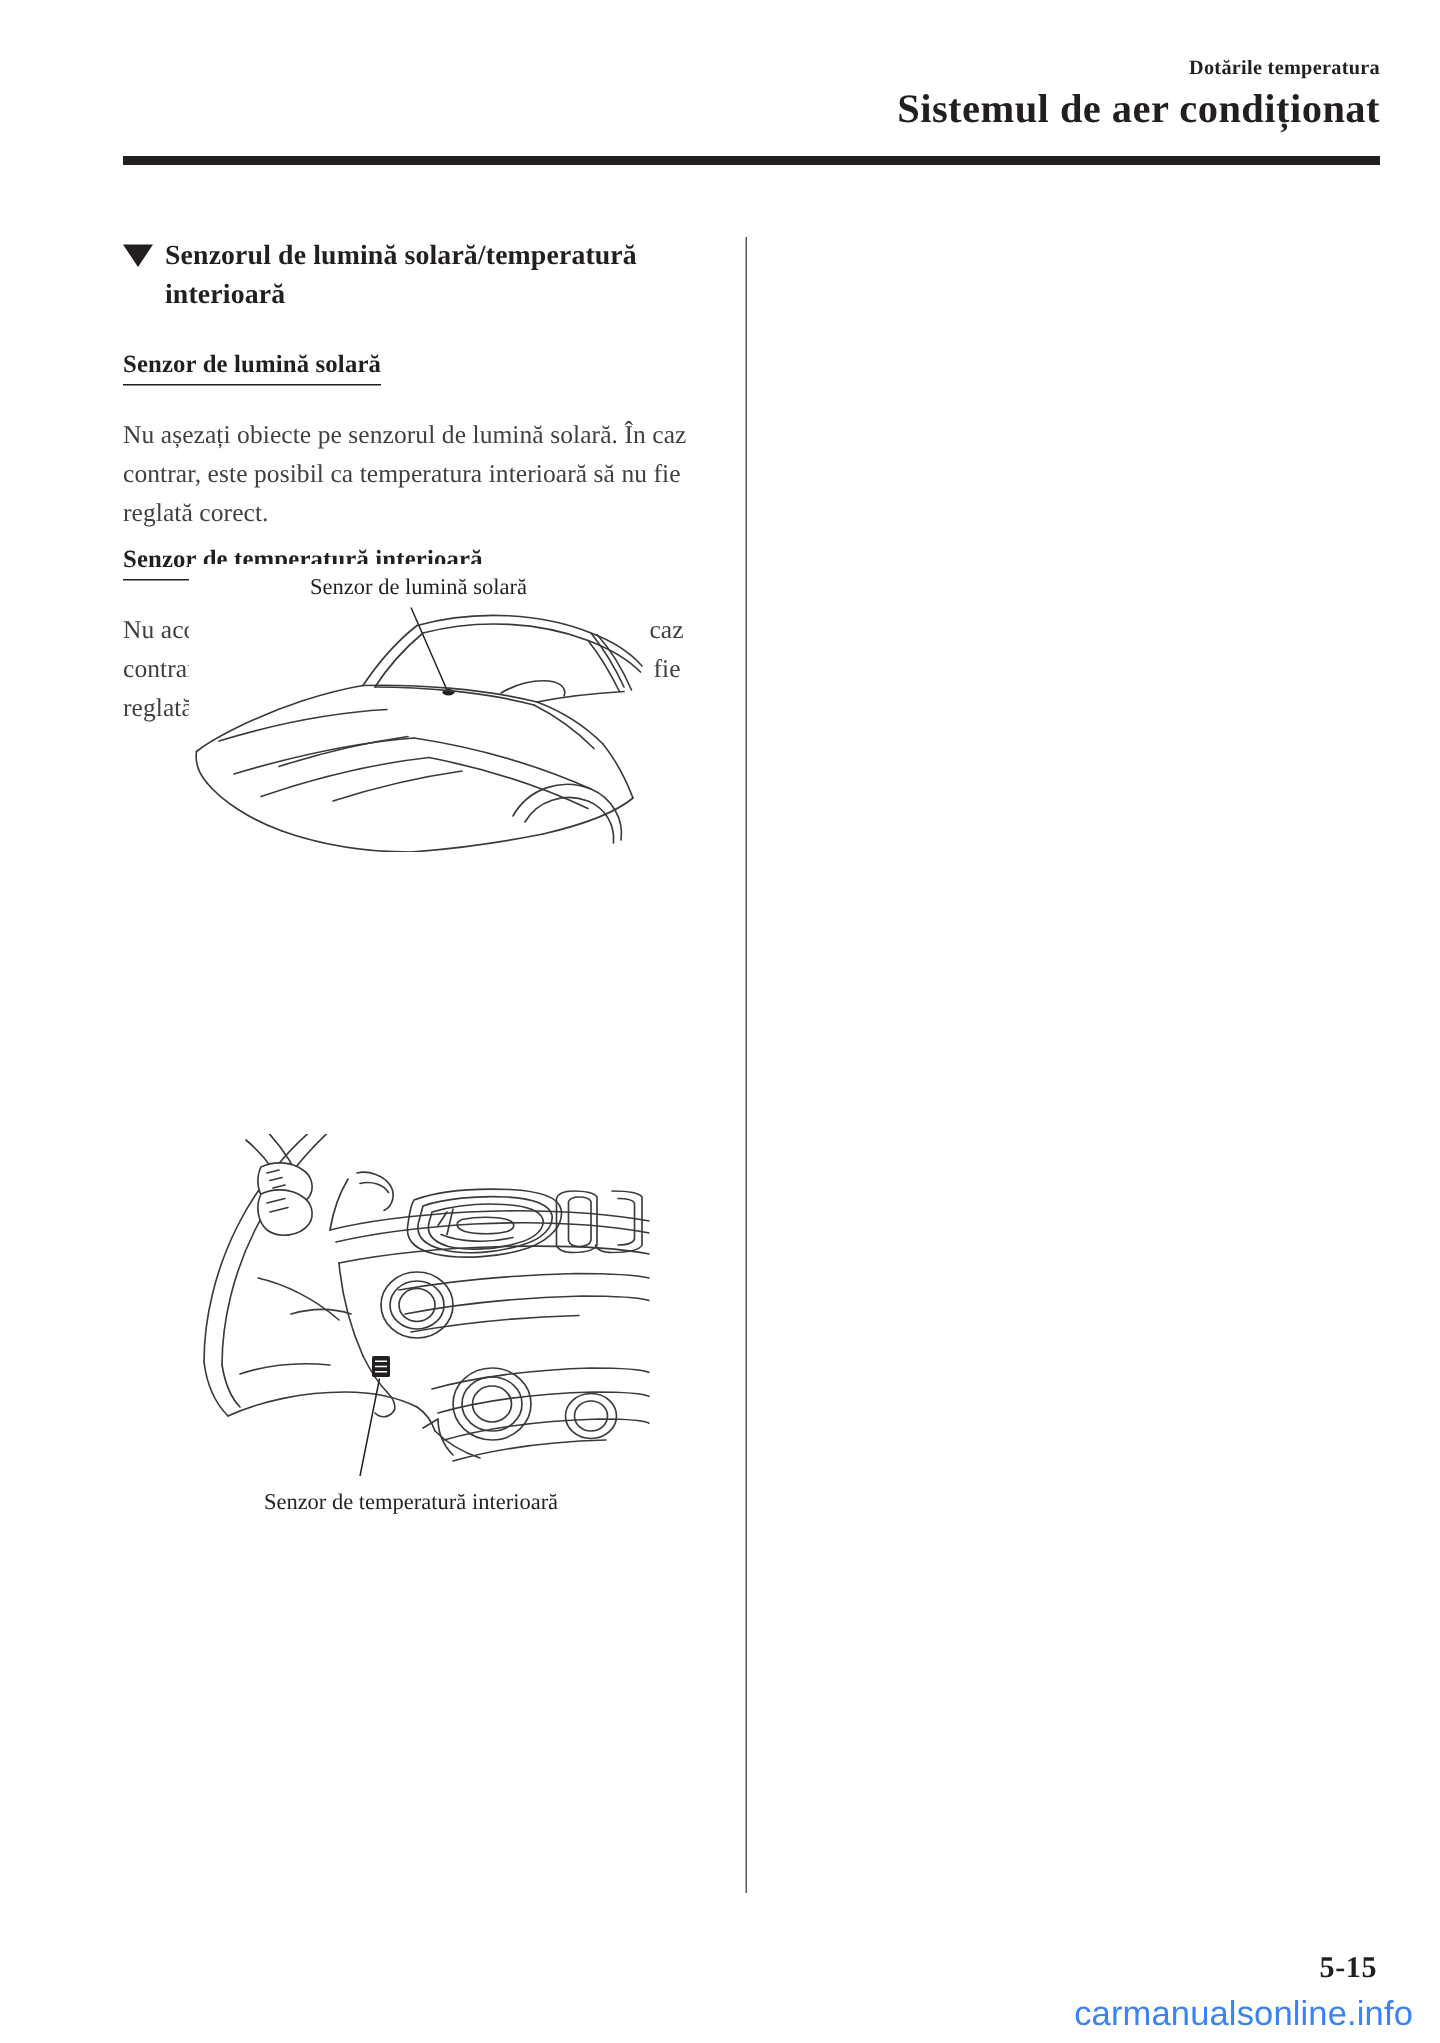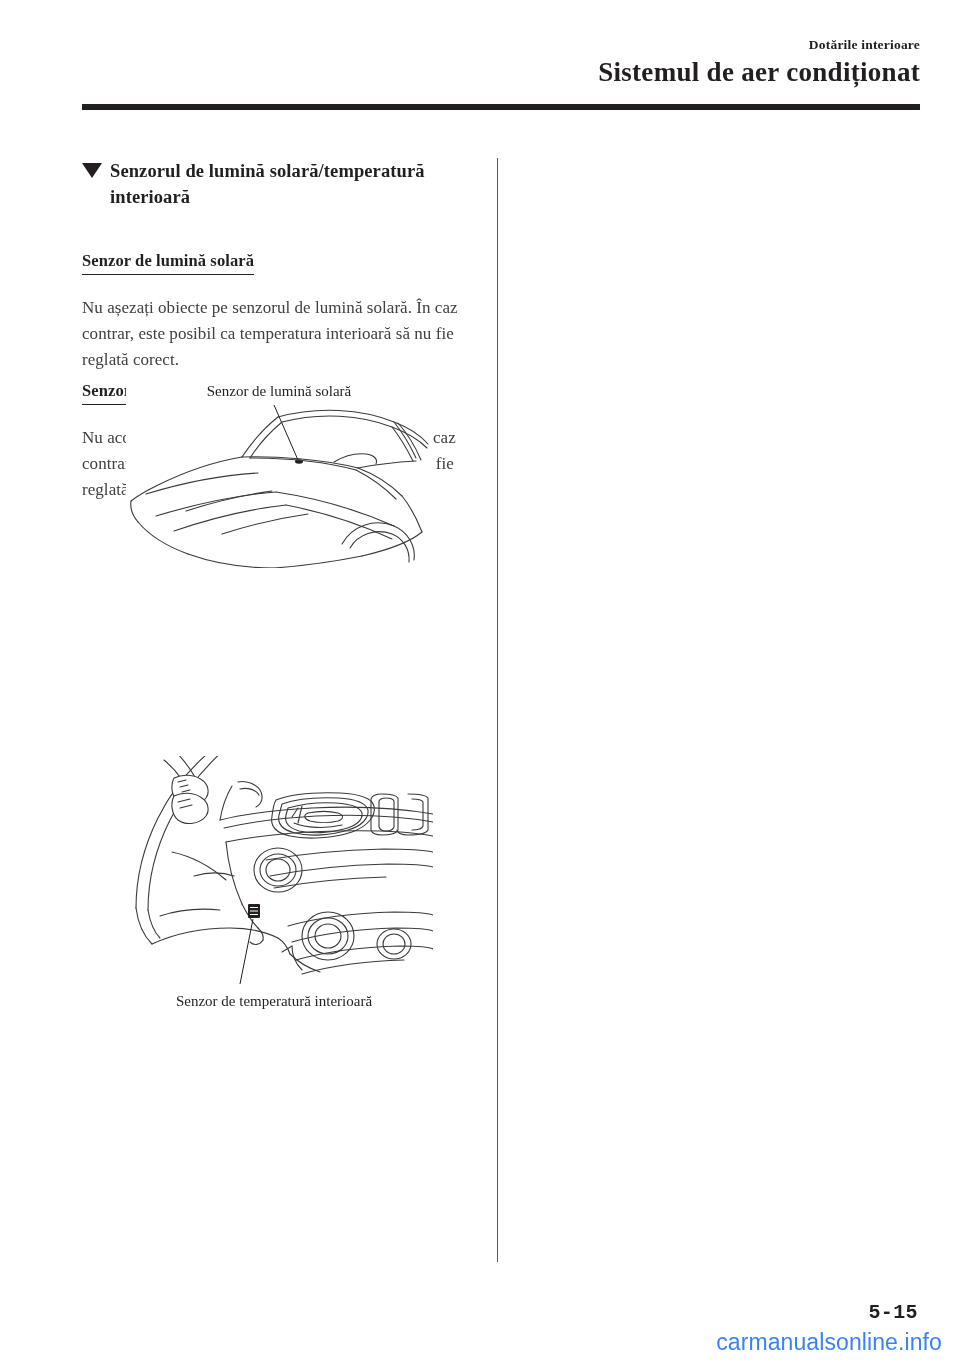--- a/index.html
+++ b/index.html
@@ -72,21 +72,21 @@
     position: absolute;
     top: 158px;
     left: 82px;
     width: 390px;
   }
 
   .block-heading {
     display: flex;
     align-items: flex-start;
     gap: 8px;
-    margin-bottom: 40px;
+    margin-bottom: 22px;
   }
 
   .tri-bullet {
     flex: 0 0 auto;
     width: 0;
     height: 0;
     border-left: 10px solid transparent;
     border-right: 10px solid transparent;
     border-top: 15px solid #231f20;
     margin-top: 5px;
@@ -154,21 +154,21 @@
     font-family: "Liberation Serif", "DejaVu Serif", serif;
     font-size: 15px;
     fill: #231f20;
   }
 
   
   .page-number {
     position: absolute;
     bottom: 38px;
     right: 42px;
-    font-family: Liberation Mono, monospace;
+    font-family: Liberation Serif, serif;
     font-weight: bold;
     font-size: 20px;
     color: #231f20;
     letter-spacing: 0.4px;
   }
 
   .watermark {
     position: absolute;
     bottom: 6px;
     right: 18px;
@@ -177,21 +177,21 @@
     color: #3b82f6;
     letter-spacing: 0.1px;
   }
 </style>
 </head>
 <body>
 
 <div class="page">
 
   <div class="running-head">
-    <div class="chapter-label">Dotările interioare</div>
+    <div class="chapter-label">Dotările temperatura</div>
     <div class="section-title">Sistemul de aer condiționat</div>
   </div>
 
   <div class="head-rule"></div>
 
   <div class="col-divider"></div>
 
   <div class="col-left">
 
     <div class="block-heading">

